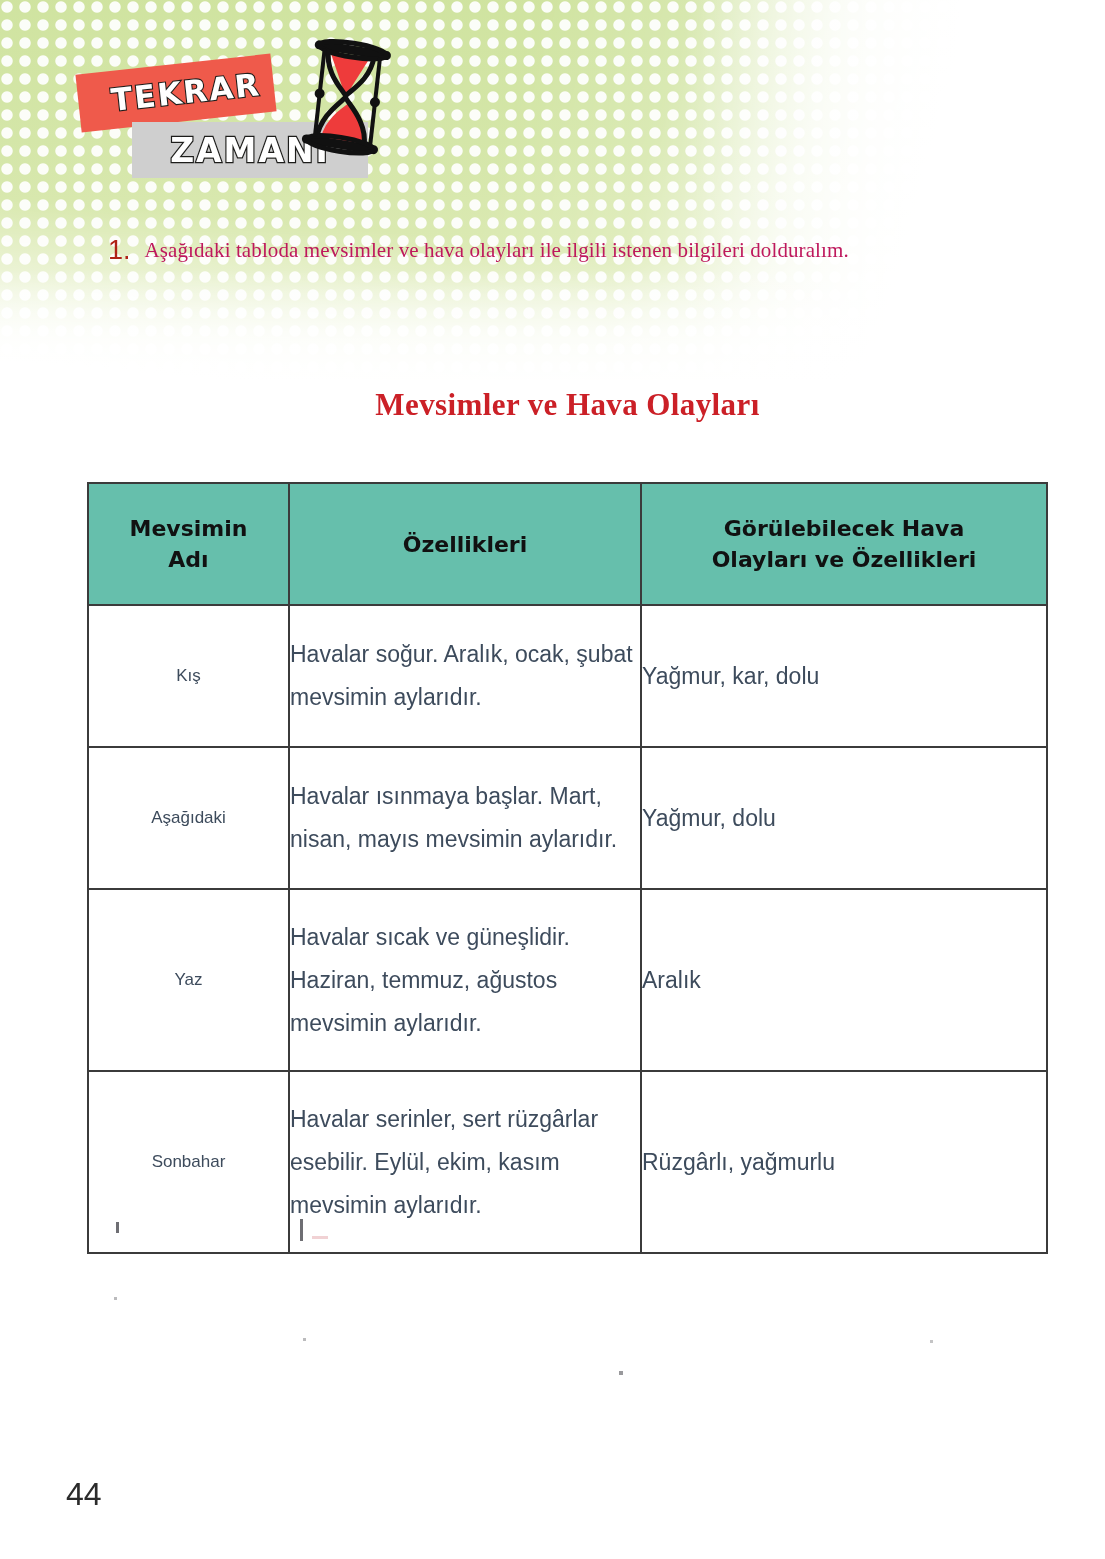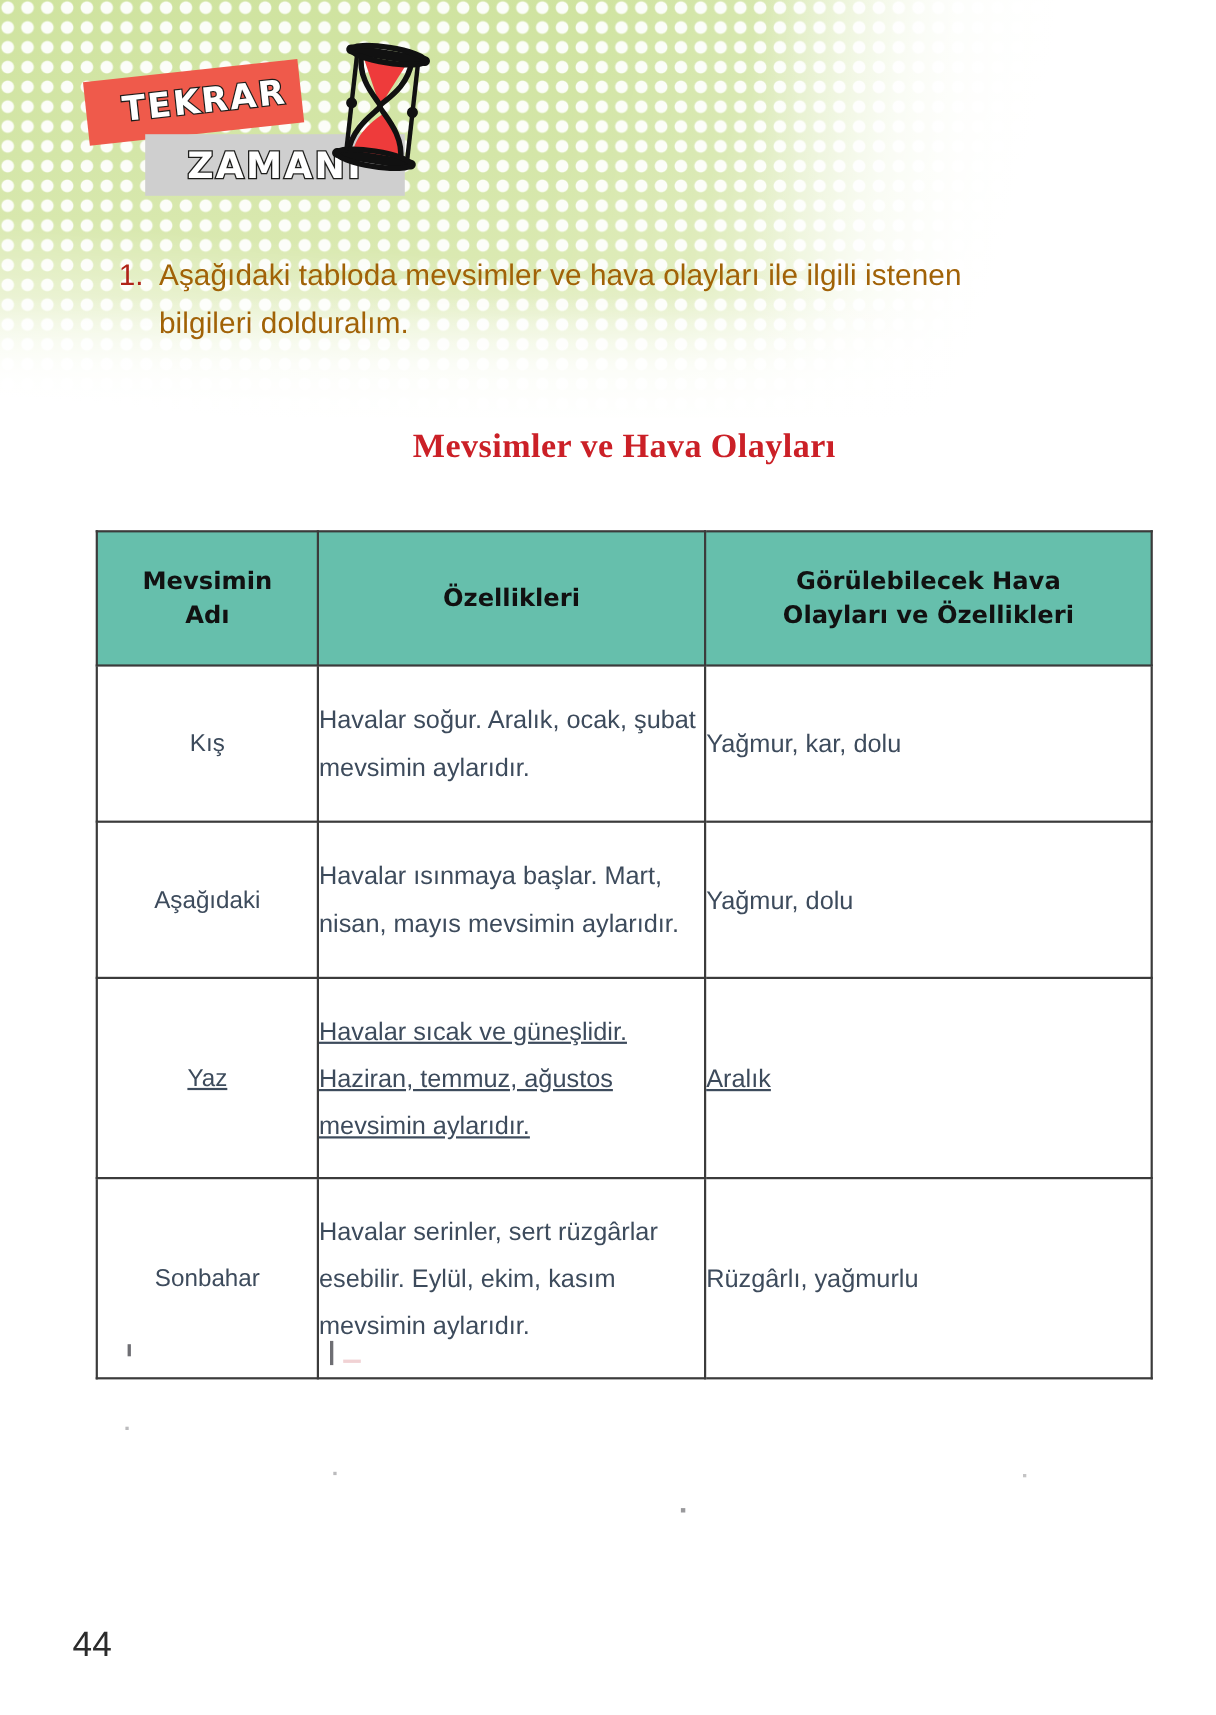--- a/index.html
+++ b/index.html
@@ -136,24 +136,24 @@
   .q-number {
     color: #b02318;
     font-size: 27px;
     font-family: "Liberation Sans", sans-serif;
     line-height: 44px;
     margin-right: 14px;
     flex: 0 0 auto;
     font-weight: normal;
   }
   .q-text {
-    color: #a16207;
-    font-size: 27px;
+    color: #be185d;
+    font-size: 21px;
     line-height: 44px;
-    font-family: Liberation Sans, sans-serif;
+    font-family: Liberation Serif, serif;
     letter-spacing: 0.1px;
   }
 
   
   .table-title {
     position: absolute;
     left: 87px;
     top: 387px;
     width: 961px;
     text-align: center;
@@ -191,42 +191,42 @@
     font-weight: bold;
     font-size: 22px;
     line-height: 31px;
     text-align: center;
     padding: 4px 8px;
   }
 
   .cell-season {
     text-align: center;
     font-family: "Liberation Sans", sans-serif;
-    font-size: 22px;
+    font-size: 17px;
     color: #3d4b5c;
     padding: 6px 6px;
   }
   .cell-props {
     font-family: "Liberation Sans", sans-serif;
     font-size: 23px;
     color: #3d4b5c;
     line-height: 43px;
     padding: 12px 14px 12px 16px;
     vertical-align: top;
   }
   .cell-events {
     font-family: "Liberation Sans", sans-serif;
     font-size: 23px;
     color: #3d4b5c;
     padding: 6px 14px;
     vertical-align: middle;
   }
   tr.r1 td { height: 140px; }
   tr.r2 td { height: 140px; }
-  tr.r3 td { height: 180px; text-decoration: underline; }
+  tr.r3 td { height: 180px; }
   tr.r4 td { height: 180px; }
 
   
   .artifact {
     position: absolute;
     background: #55555a;
     opacity: 0.85;
   }
   .artifact-pink {
     position: absolute;

